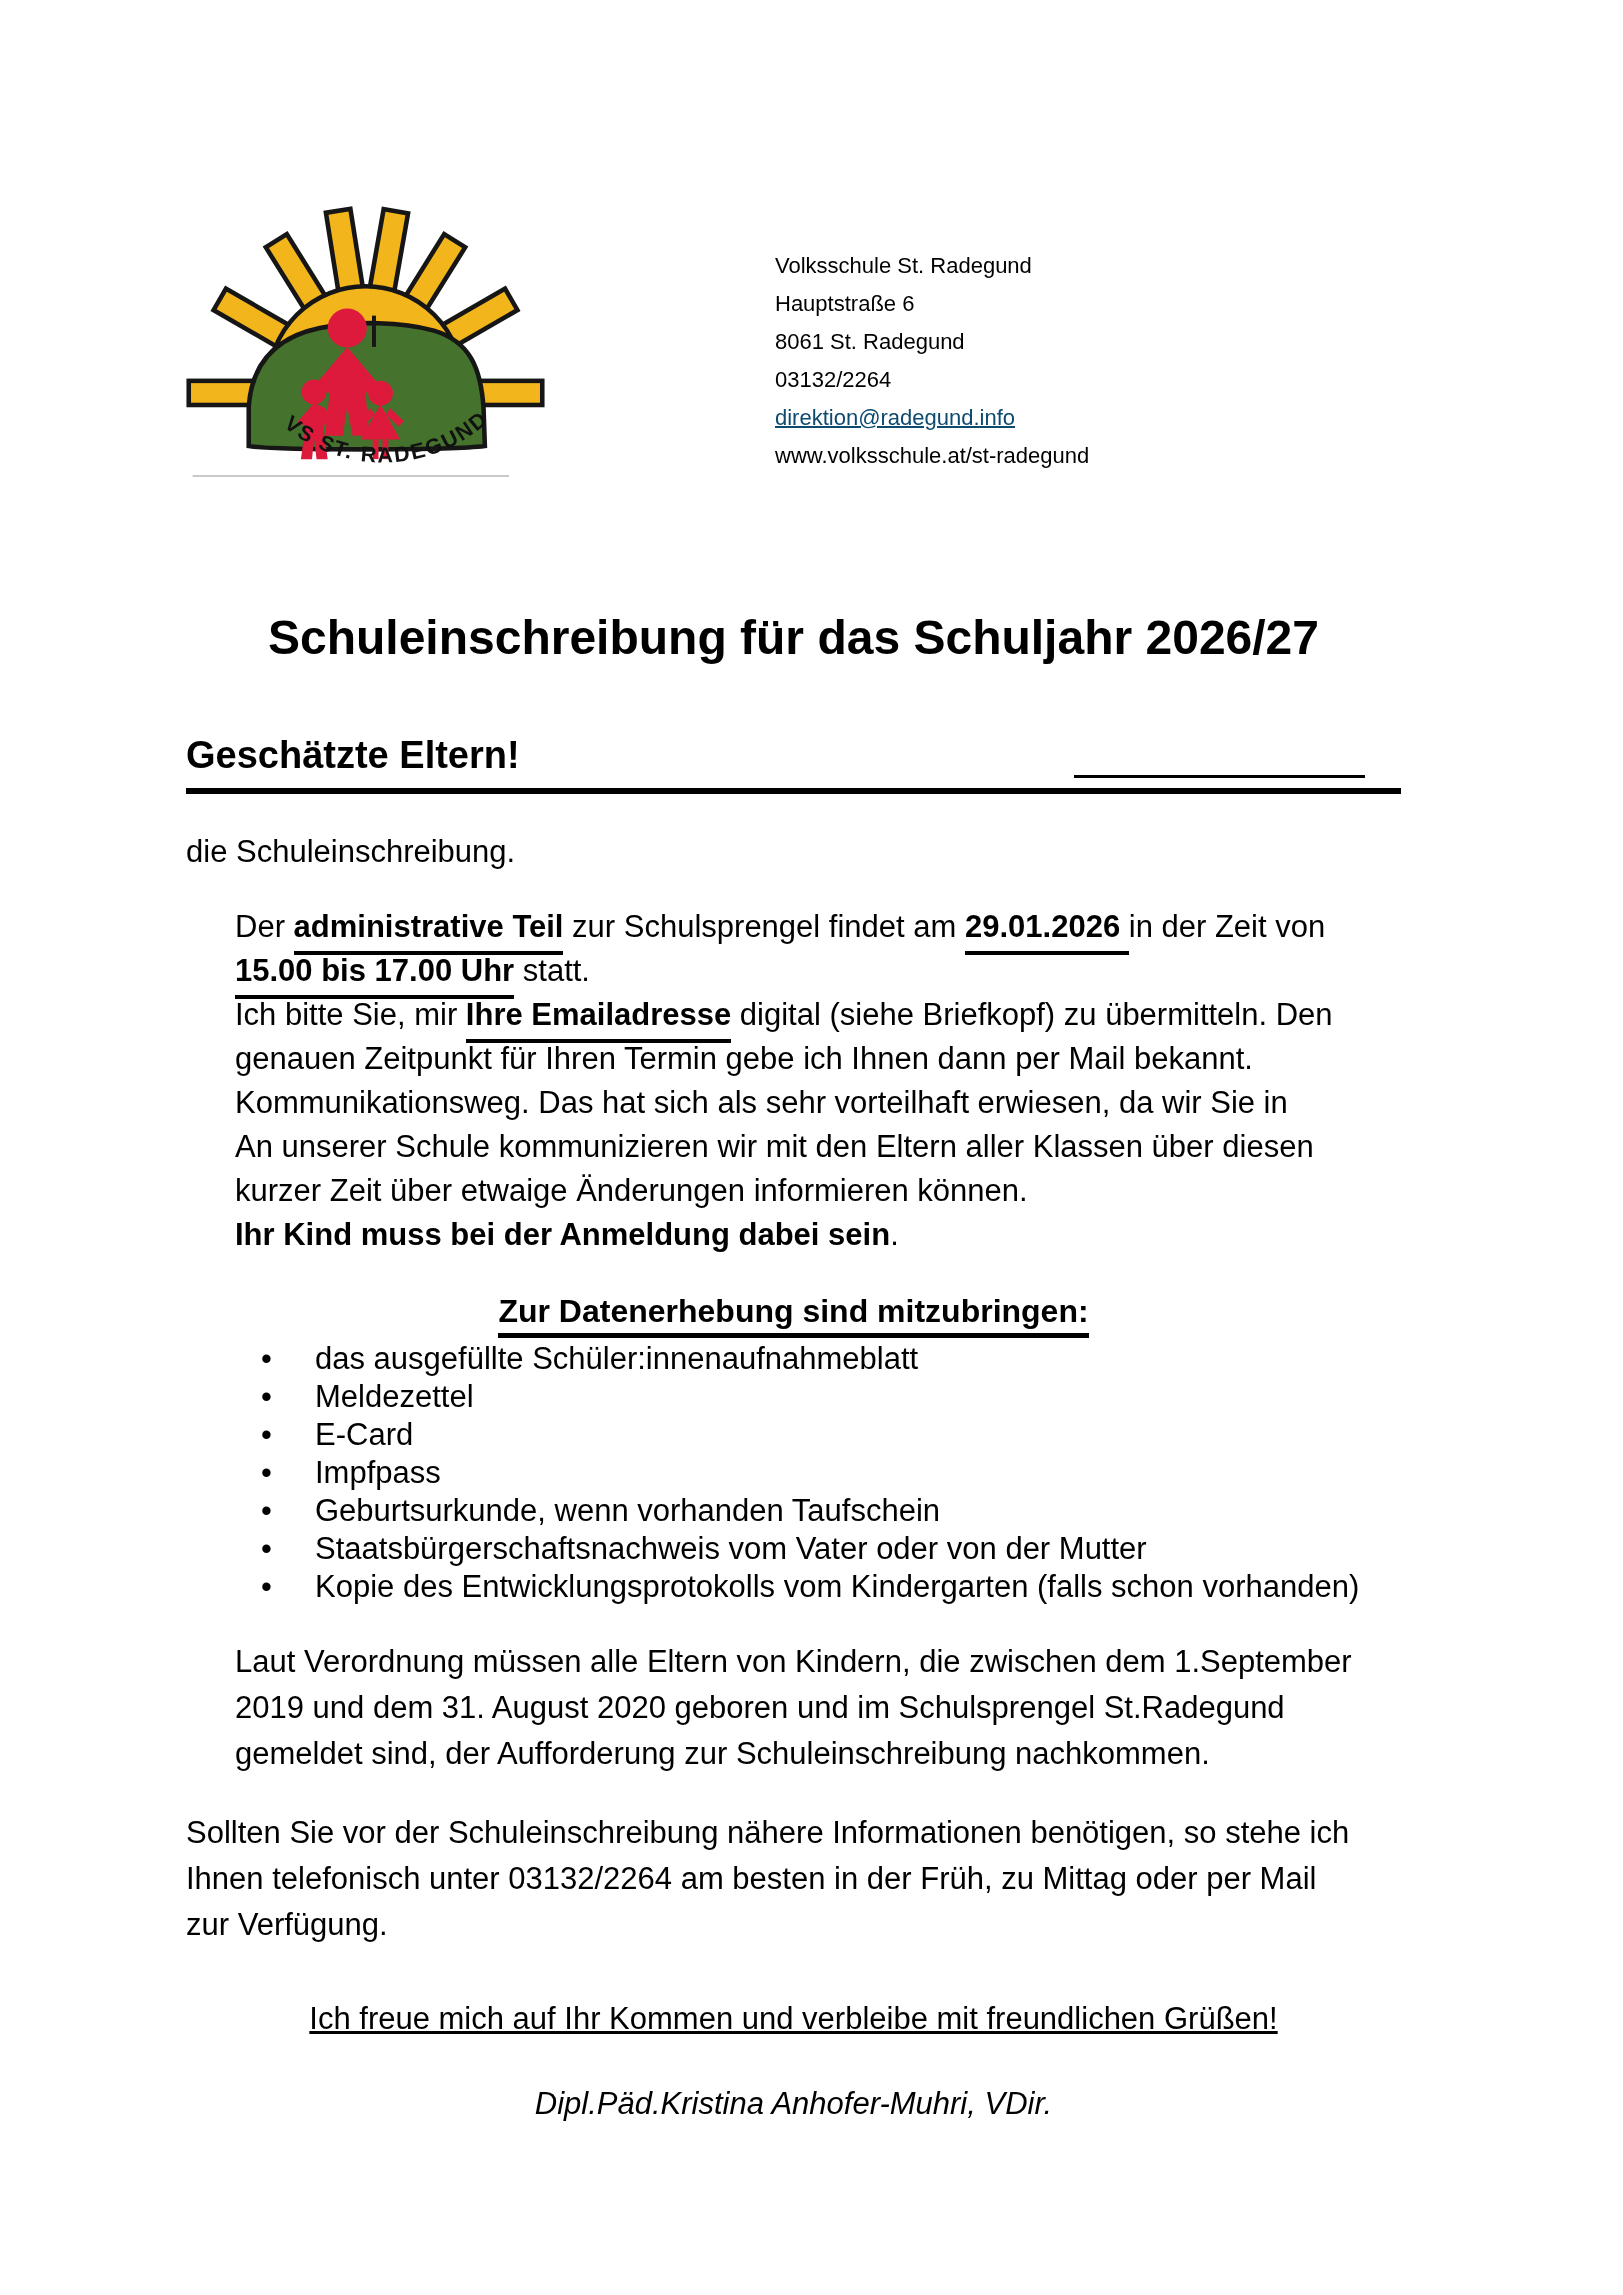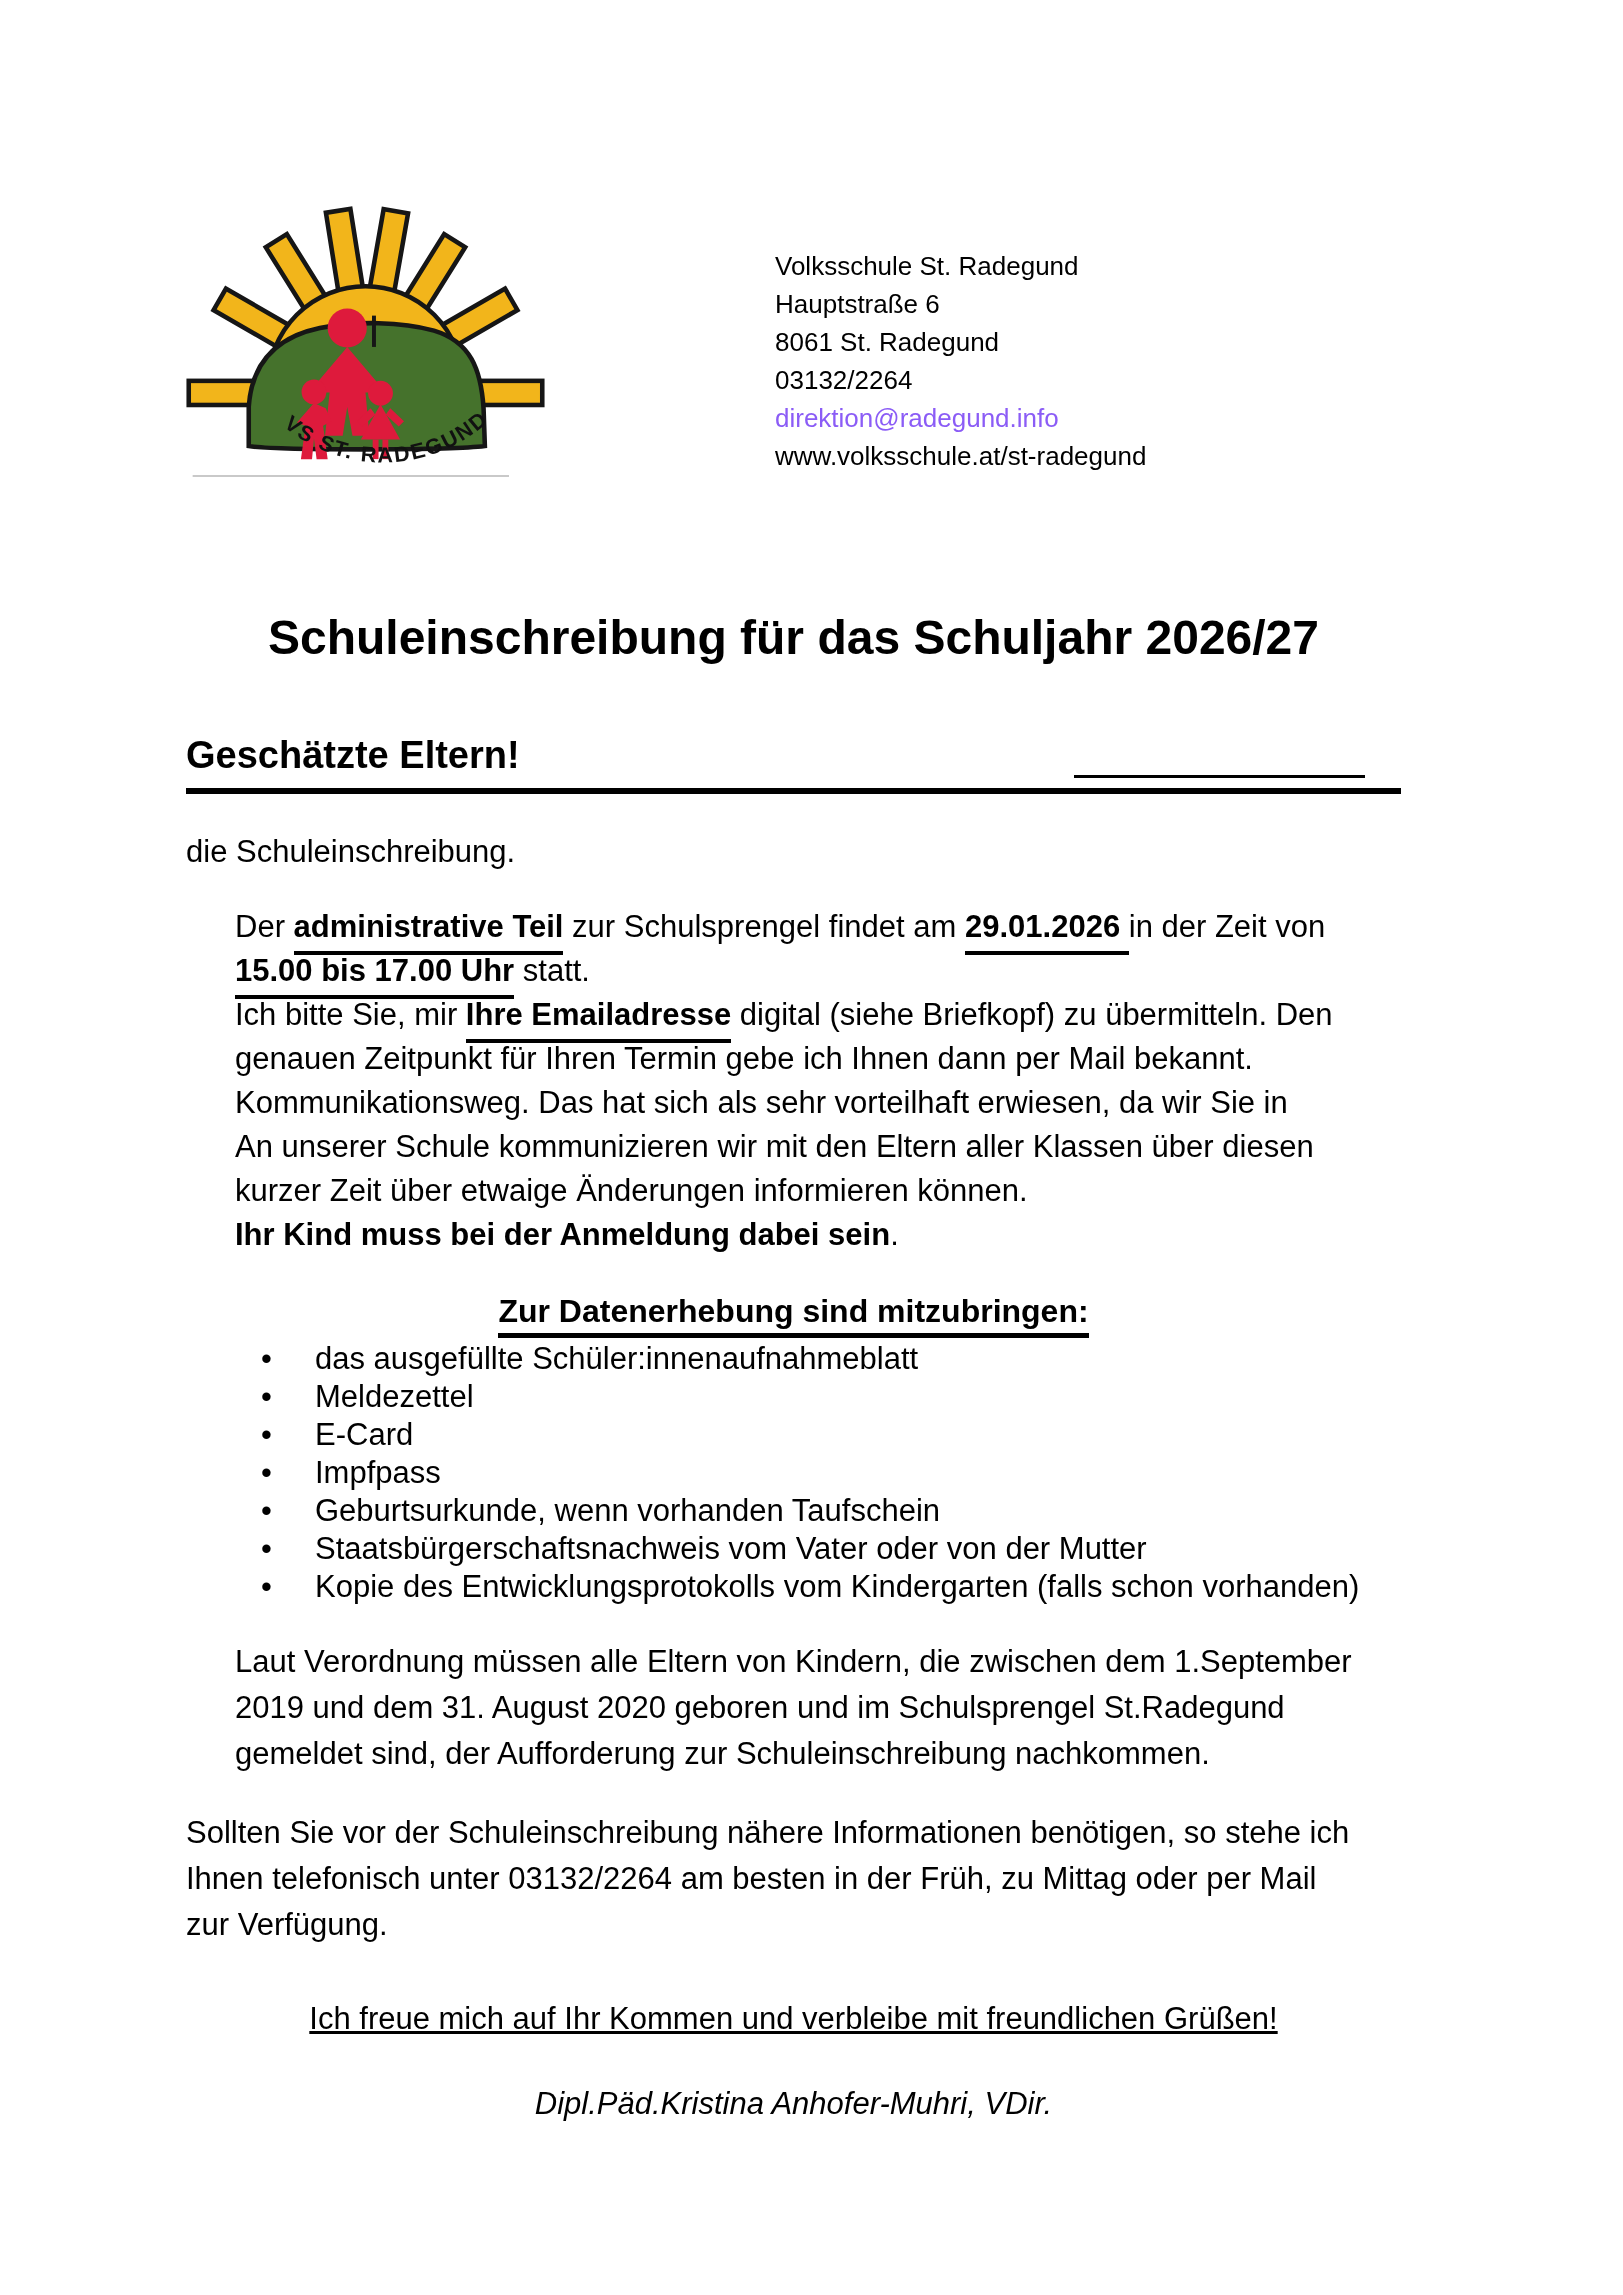--- a/index.html
+++ b/index.html
@@ -4,23 +4,23 @@
 <style>
   html,body { margin:0; padding:0; background:#e8e8e8; }
   .page {
     width:1623px; height:2295px; background:#ffffff; color:#000;
     font-family:"Liberation Sans", sans-serif;
     box-sizing:border-box; padding:193px 222px 0 186px;
     position:relative; overflow:hidden; margin:0 auto;
   }
   .header { display:flex; align-items:flex-start; }
   .logo-wrap { width:359px; flex:none; }
-  .addr { margin-left:230px; margin-top:54px; font-size:26px; line-height:38px; }
+  .addr { margin-left:230px; margin-top:54px; font-size:22px; line-height:38px; }
   .addr div { white-space:nowrap; }
-  .addr a.link { color:#8b5cf6; text-decoration-thickness:2px; cursor:pointer; }
+  .addr a.link { color:#0c4a6e; text-decoration:underline; text-decoration-thickness:2px; cursor:pointer; }
   .title { margin-top:128px; font-size:48px; font-weight:bold; text-align:center; letter-spacing:0px; }
   .salutation-row { margin-top:69px; position:relative; border-bottom:6.5px solid #000; padding-bottom:10.5px; }
   .salutation { font-size:38px; font-weight:bold;text-align:right; }
   .salutation-seg { position:absolute; right:36px; bottom:9.2px; width:291px; height:3.3px; background:#000; }
   .body-text { font-size:31px; }
   .p1 { margin-top:33px; line-height:49px; }
   .indent { margin-left:49px; }
   .admin { margin-top:29.4px; line-height:44px; }
   .bu { font-weight:bold; border-bottom:4.6px solid #000; padding-bottom:7px; }
   .bold { font-weight:bold; }

